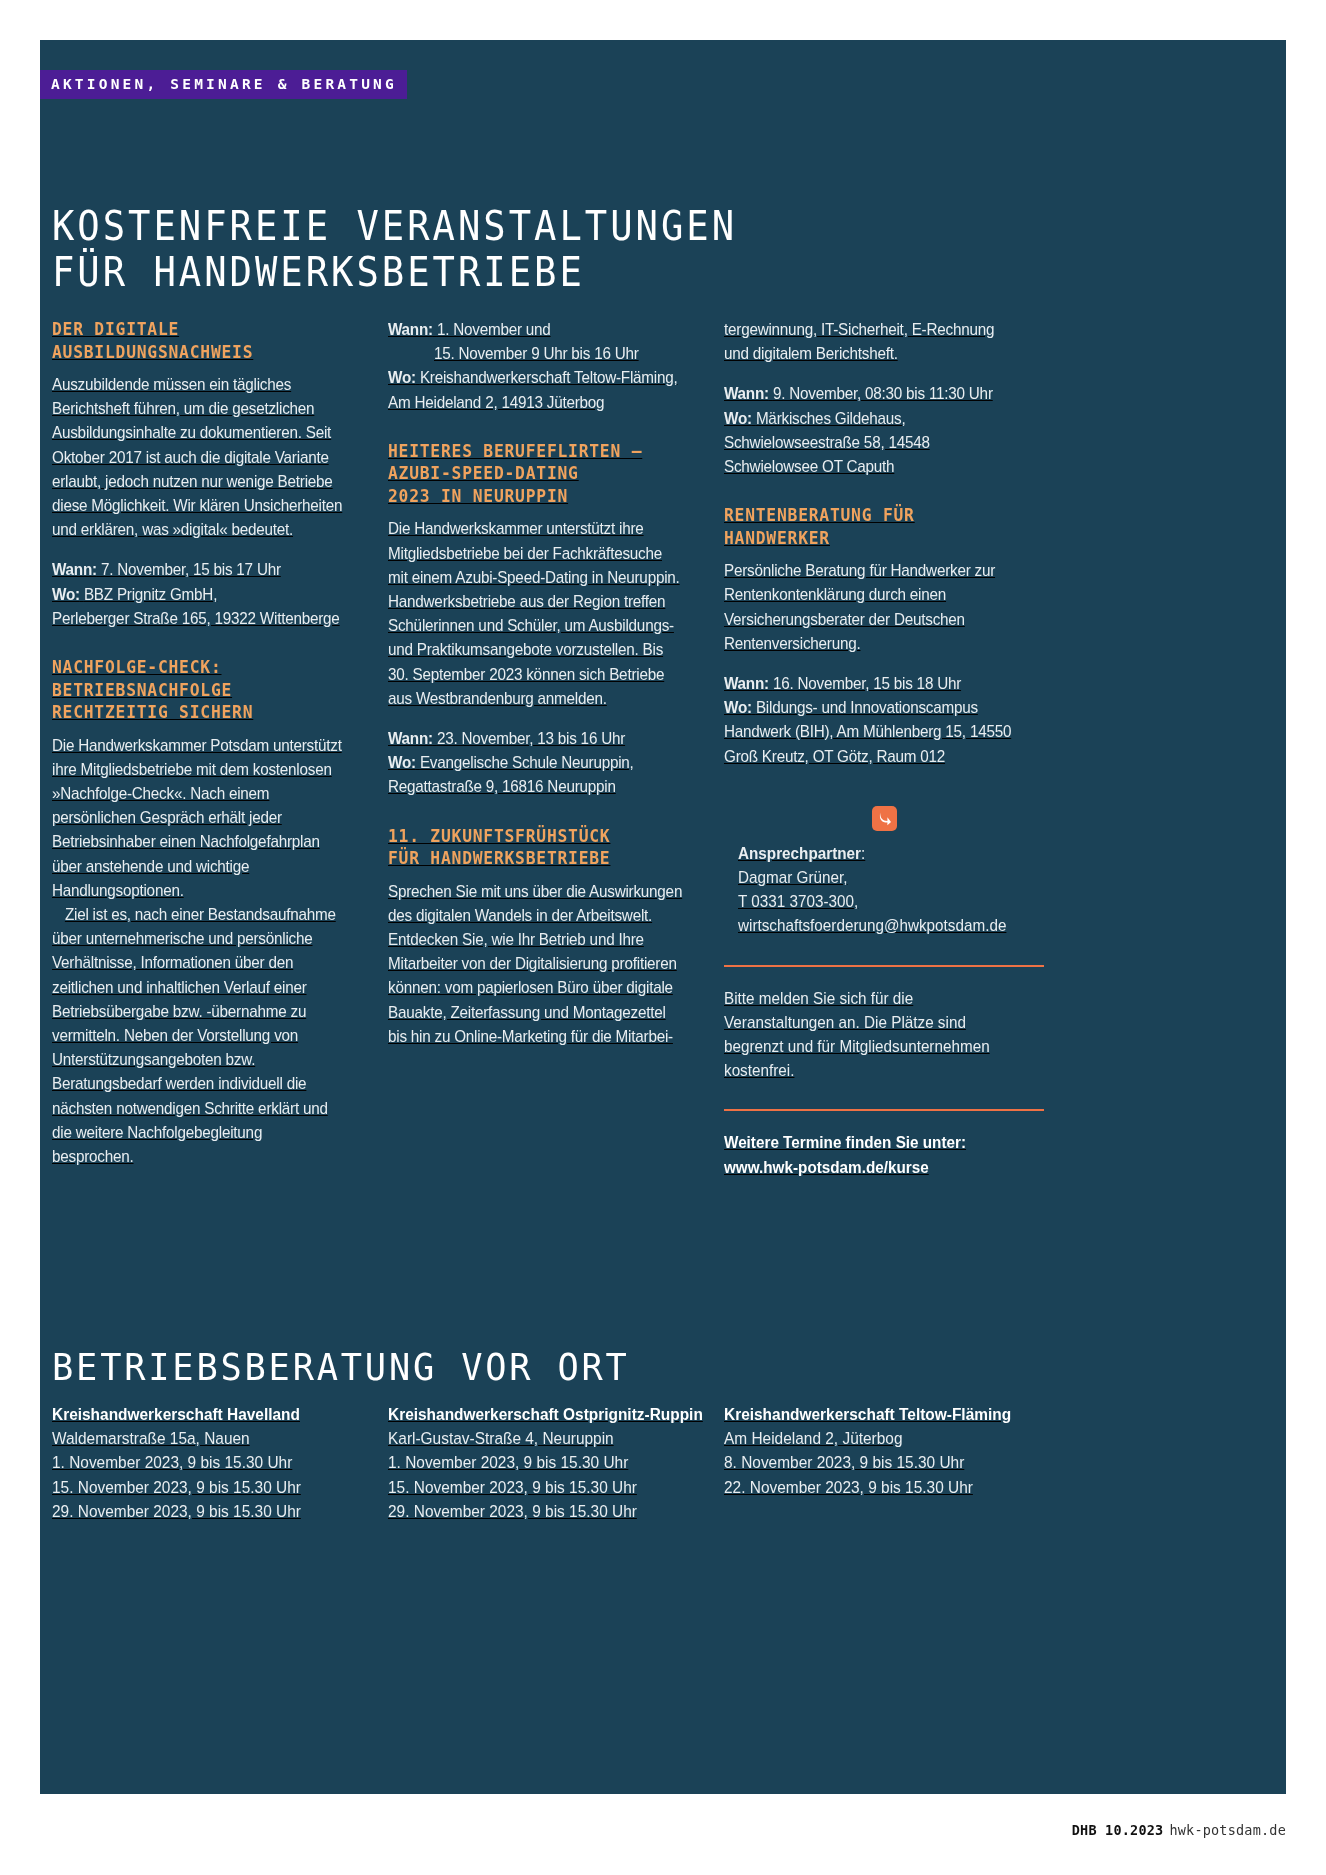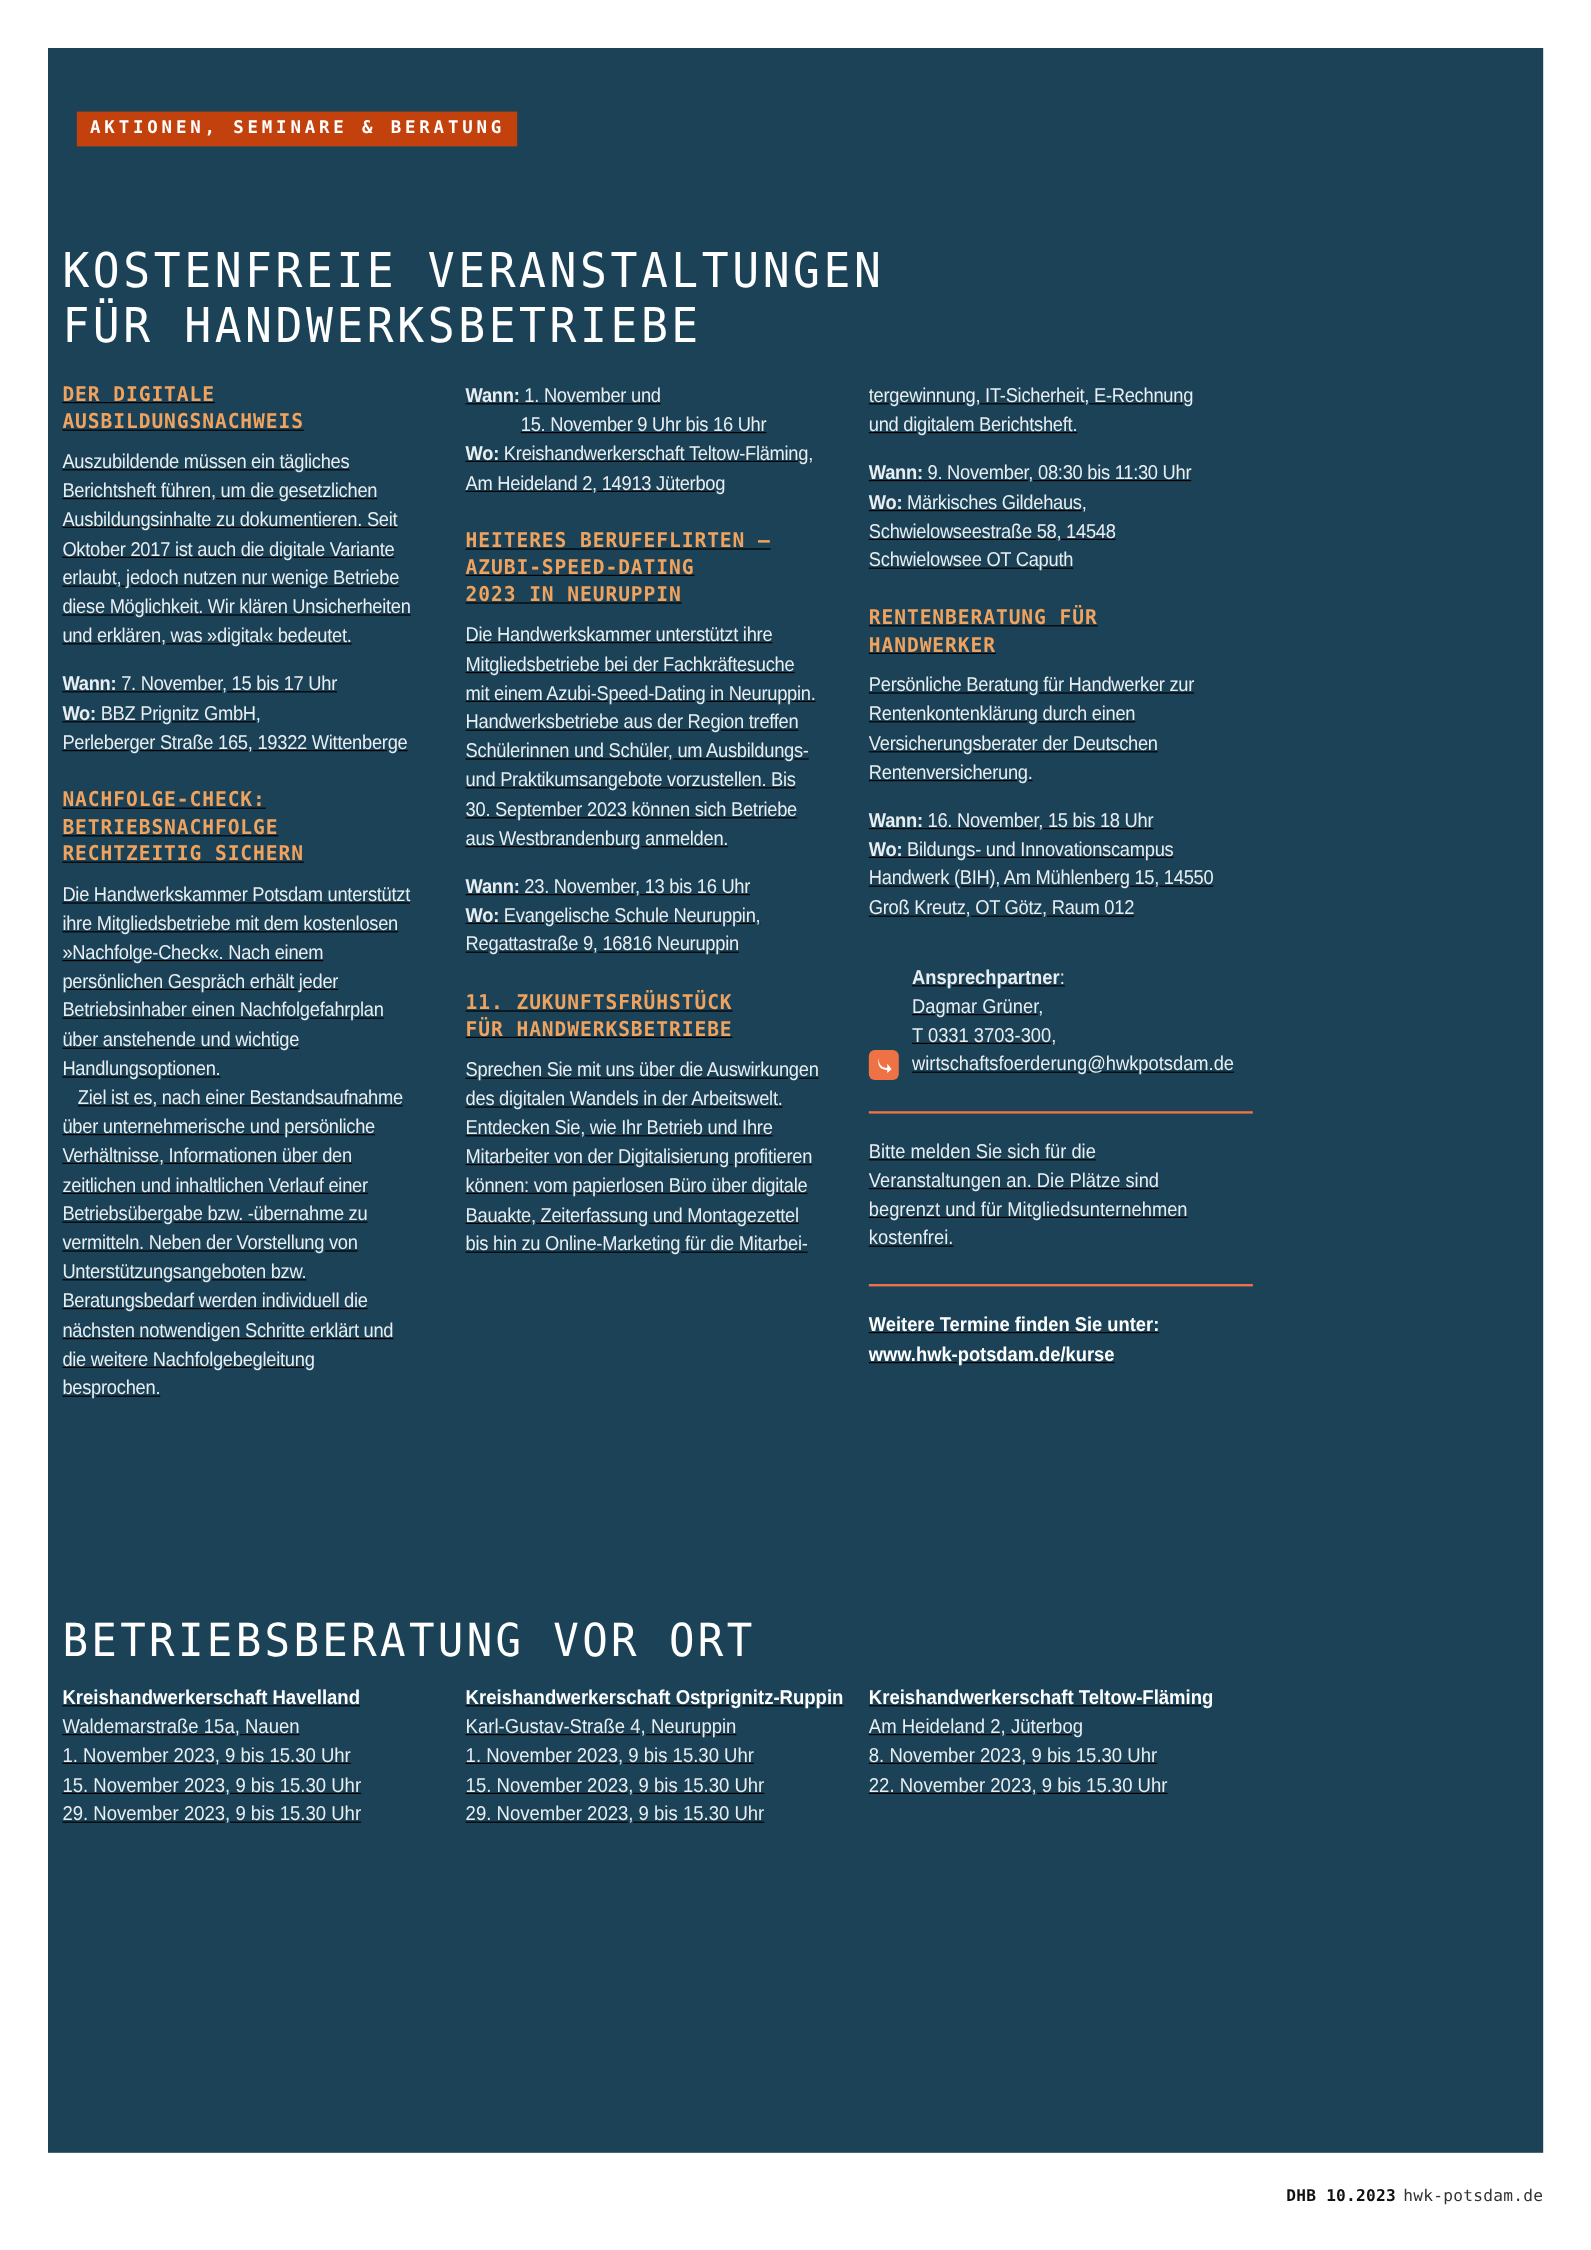--- a/index.html
+++ b/index.html
@@ -7,27 +7,26 @@
     width:1326px;height:1875px;position:relative;overflow:hidden;
     font-family:"Liberation Sans", sans-serif;
   }
   .page{
     position:absolute;left:40px;top:40px;width:1246px;height:1754px;
     background:#1b4257;
     overflow:hidden;
   }
   
   .kicker{
-    position:absolute;left:24px;top:30px;
-    background:#c2410c;color:#ffffff;
+    position:absolute;left:0;top:30px;
+    background:#4c1d95;color:#ffffff;
     font-size:14.5px;font-weight:600;letter-spacing:3.2px;
     padding:6px 10px 7px 11px;
     font-family:"DejaVu Sans Mono", monospace;
     white-space:nowrap;
-    margin-top:23px;
   }
   
   .headline{
     position:absolute;left:12px;top:163px;width:1000px;
     color:#ffffff;
     font-family:"DejaVu Sans Mono", monospace;
     font-size:40px;line-height:46px;letter-spacing:3.2px;
     font-weight:400;
     transform:scaleX(0.93);transform-origin:left center;
   }
@@ -57,21 +56,21 @@
   }
   p.body.tight{margin-bottom:0;}
   p.body.indent{text-indent:14px;margin-top:0;}
   .lbl{font-weight:bold;}
   .hang2{display:block;padding-left:50px;}
 
   .spacer-sm{height:9px;}
 
   
   .contact{
-    display:flex;align-items:flex-end;gap:11px;margin-top:34px;
+    display:flex;align-items:center;gap:11px;margin-top:34px;flex-direction:column;
   }
   .arrow-ico{
     width:25px;height:25px;flex:0 0 25px;background:#ef7245;border-radius:5px;
     position:relative;margin-top:3px;
   }
   .arrow-ico svg{position:absolute;left:4px;top:4px;}
   .contact-txt{
     color:#e9eef1;font-size:16.6px;line-height:24.2px;
     transform:scaleX(0.92);transform-origin:left top;
   }

